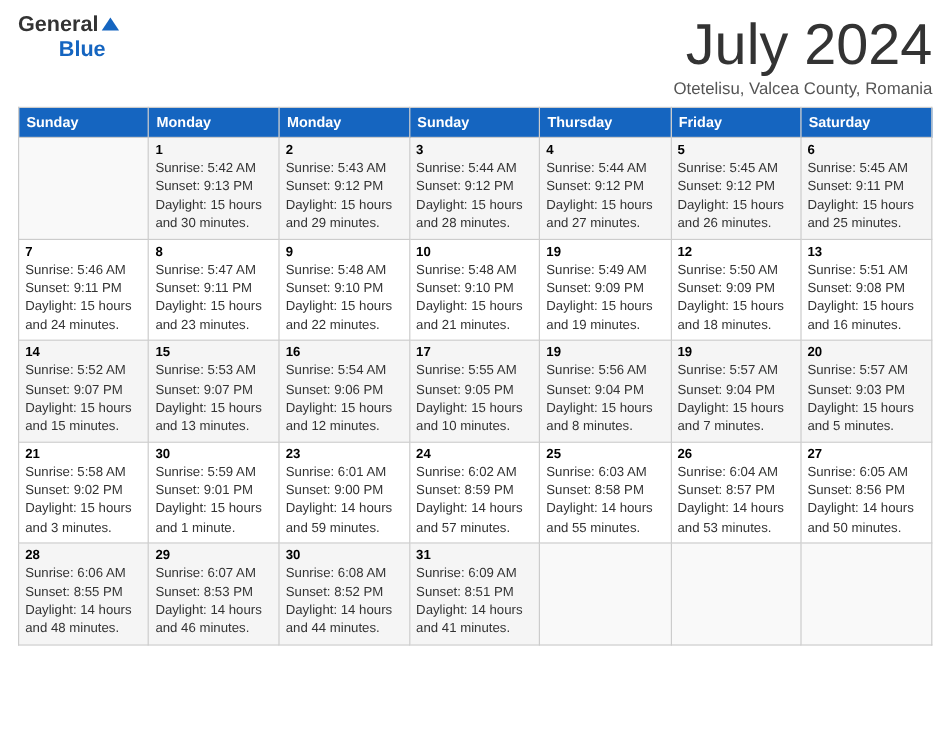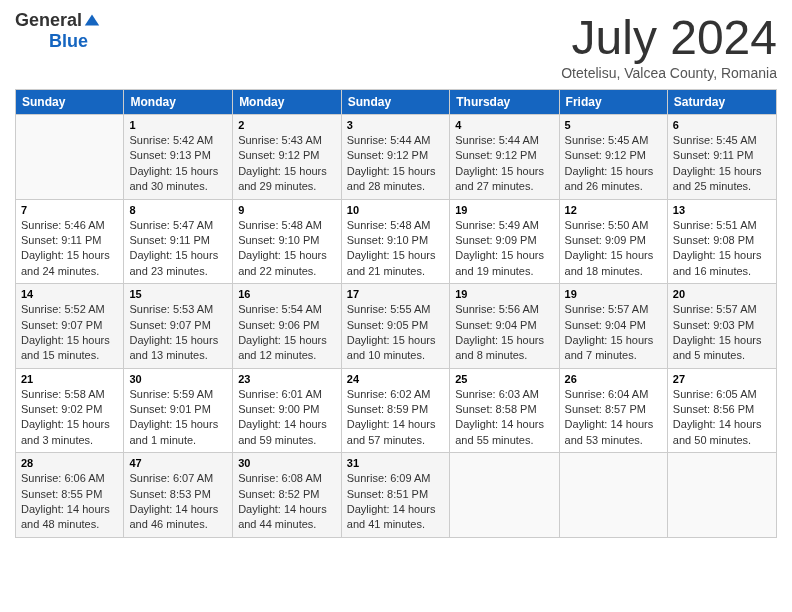--- a/index.html
+++ b/index.html
@@ -254,21 +254,21 @@
             <span class="day-num">27</span>
             <div class="day-info">Sunrise: 6:05 AM<br>Sunset: 8:56 PM<br>Daylight: 14 hours and 50 minutes.</div>
           </td>
         </tr>
         <tr>
           <td>
             <span class="day-num">28</span>
             <div class="day-info">Sunrise: 6:06 AM<br>Sunset: 8:55 PM<br>Daylight: 14 hours and 48 minutes.</div>
           </td>
           <td>
-            <span class="day-num">47</span>
+            <span class="day-num">29</span>
             <div class="day-info">Sunrise: 6:07 AM<br>Sunset: 8:53 PM<br>Daylight: 14 hours and 46 minutes.</div>
           </td>
           <td>
             <span class="day-num">30</span>
             <div class="day-info">Sunrise: 6:08 AM<br>Sunset: 8:52 PM<br>Daylight: 14 hours and 44 minutes.</div>
           </td>
           <td>
             <span class="day-num">31</span>
             <div class="day-info">Sunrise: 6:09 AM<br>Sunset: 8:51 PM<br>Daylight: 14 hours and 41 minutes.</div>
           </td>

